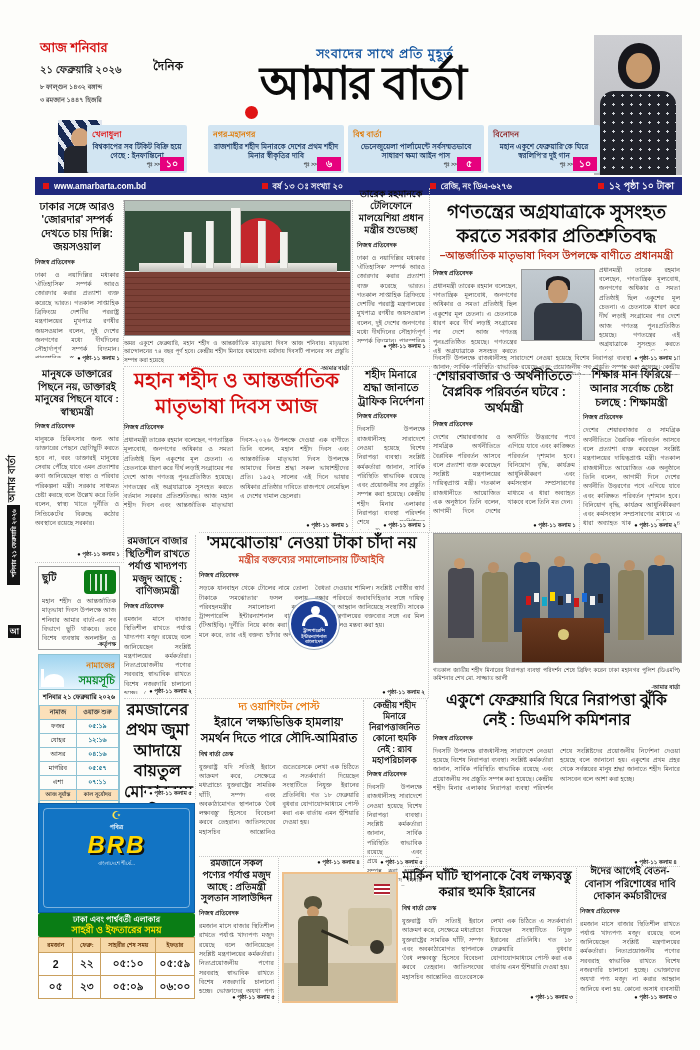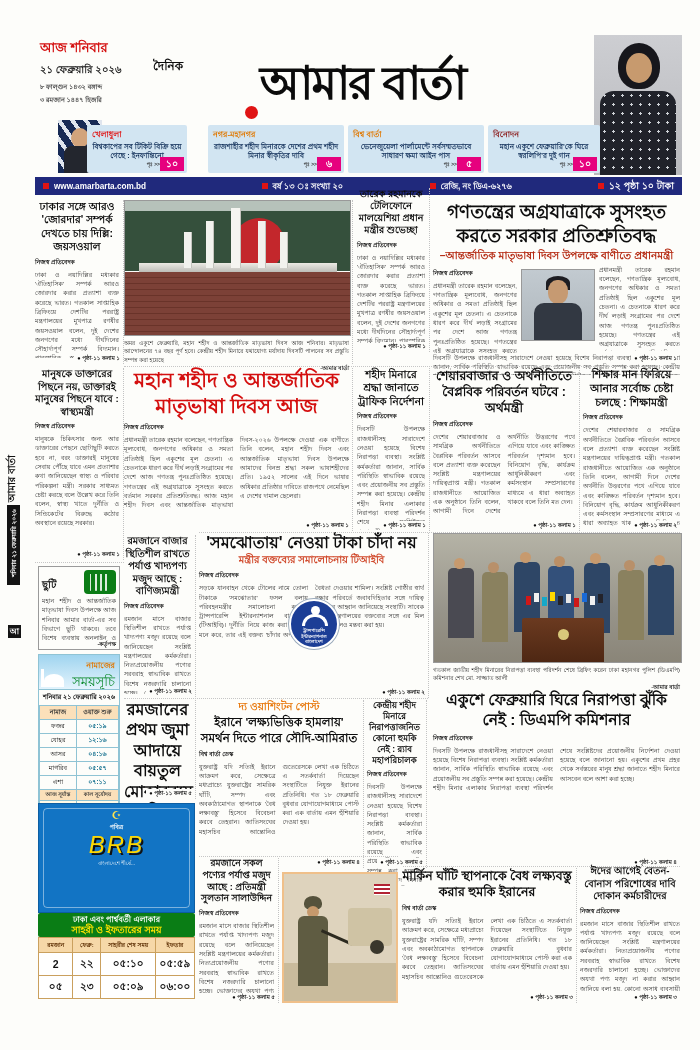--- a/index.html
+++ b/index.html
@@ -51,20 +51,21 @@
   <div class="abs" style="left:8px;top:625px;width:13px;height:13px;background:#141414;color:#fff;font-size:8px;font-weight:800;text-align:center;line-height:13px">আ</div>
 
   <div class="abs" style="left:40px;top:38px;width:110px">
     <div class="red" style="font-size:13px;font-weight:800">আজ শনিবার</div>
     <div style="font-size:10px;font-weight:700;color:#222;margin-top:3px">২১ ফেব্রুয়ারি ২০২৬</div>
     <div style="font-size:6.5px;font-weight:700;color:#444;margin-top:3px">৮ ফাল্গুন ১৪৩২ বঙ্গাব্দ</div>
     <div style="font-size:6.5px;font-weight:700;color:#444;margin-top:2px">৩ রমজান ১৪৪৭ হিজরি</div>
   </div>
 
   <div class="abs" style="left:153px;top:57px;font-size:12px;font-weight:800;color:#0d0d0d">দৈনিক</div>
+  <div class="abs tagline" style="left:255px;top:45px;width:260px;font-size:12.5px">সংবাদের সাথে প্রতি মুহূর্ত</div>
   <div class="abs masthead-title" style="left:150px;top:60px;width:425px;font-size:46px">আমার বার্তা</div>
   <div class="abs" style="left:245px;top:106px;width:13px;height:13px;border-radius:50%;background:#e01414"></div>
 
   <div class="abs ill" style="left:594px;top:35px;width:88px;height:140px;background:linear-gradient(#cdced2,#b8b9bd)">
     <div class="abs" style="left:24px;top:8px;width:42px;height:46px;border-radius:50% 50% 45% 45%;background:#17171c"></div>
     <div class="abs" style="left:32px;top:18px;width:26px;height:30px;border-radius:50%;background:#c79a6e"></div>
     <div class="abs" style="left:6px;top:56px;width:76px;height:84px;border-radius:14px 14px 0 0;background:#20222a;background-image:radial-gradient(#cfd3d8 1px, transparent 1.4px);background-size:9px 9px"></div>
   </div>
 
   <div class="abs ill" style="left:58px;top:120px;width:44px;height:53px;background:repeating-linear-gradient(55deg,#172a55 0 7px,#dfe5ee 7px 11px)">
@@ -189,35 +190,35 @@
     <h3 class="hl" style="font-size:10.8px">শিক্ষার মান ফিরিয়ে আনার সর্বোচ্চ চেষ্টা চলছে : শিক্ষামন্ত্রী</h3>
     <div class="byl">নিজস্ব প্রতিবেদক</div>
     <div class="bod" style="height:106px">দেশের শেয়ারবাজার ও সামগ্রিক অর্থনীতিতে বৈপ্লবিক পরিবর্তন আসবে বলে প্রত্যাশা ব্যক্ত করেছেন সংশ্লিষ্ট মন্ত্রণালয়ের দায়িত্বপ্রাপ্ত মন্ত্রী। গতকাল রাজধানীতে আয়োজিত এক অনুষ্ঠানে তিনি বলেন, আগামী দিনে দেশের অর্থনীতি উত্তরণের পথে এগিয়ে যাবে এবং কাঙ্ক্ষিত পরিবর্তন দৃশ্যমান হবে। বিনিয়োগ বৃদ্ধি, কার্যক্রম আধুনিকীকরণ এবং কর্মসংস্থান সম্প্রসারণের মাধ্যমে এ ধারা অব্যাহত থাকবে বলে তিনি মত দেন।</div>
     <div class="cont">● পৃষ্ঠা-১১ কলাম ২</div>
   </div>
 
   <div class="abs hd" style="left:199px;top:532px;width:481px"></div>
   <div class="abs hd" style="left:35px;top:562px;width:89px"></div>
 
   <div class="abs" style="left:38px;top:566px;width:82px;height:84px;border:1px solid #9a9a9a;padding:3px">
-    <div style="display:flex;align-items:flex-end;justify-content:space-between">
+    <div style="display:flex;align-items:flex-start;justify-content:space-between">
       <span style="font-size:10px;font-weight:800;color:#111">ছুটি</span>
       <span style="width:32px;height:24px;border-radius:4px;background:#0c7d16;background-image:repeating-linear-gradient(90deg,rgba(255,255,255,.85) 0 1.5px,transparent 1.5px 5px);background-size:60% 70%;background-position:center;background-repeat:no-repeat"></span>
     </div>
     <div class="bod" style="height:44px;margin-top:2px">মহান শহীদ ও আন্তর্জাতিক মাতৃভাষা দিবস উপলক্ষে আজ শনিবার আমার বার্তা-এর সব বিভাগে ছুটি থাকবে। তবে বিশেষ ব্যবস্থায় অনলাইন ও ডিজিটাল ভার্সন চালু থাকবে।</div>
     <div class="credit">-কর্তৃপক্ষ</div>
   </div>
 
   <div class="abs" style="left:38px;top:654px;width:82px;border:1px solid #8fc3d4">
     <div class="ill" style="position:relative;height:34px;background:linear-gradient(#9fd4ef,#e4f4fd)">
       <div class="abs" style="left:5px;bottom:2px;width:20px;height:13px;border-radius:50% 50% 0 0;background:#fff"></div>
       <div class="abs" style="left:2px;bottom:2px;width:3px;height:18px;background:#fff"></div>
       <div class="abs" style="right:4px;top:4px;text-align:right">
         <div style="font-size:8px;font-weight:800;color:#e07700">নামাজের</div>
-        <div style="font-size:13px;font-weight:400;color:#0a8a2a">সময়সূচি</div>
+        <div style="font-size:11px;font-weight:700;color:#0a8a2a">সময়সূচি</div>
       </div>
     </div>
     <div style="font-size:6.4px;font-weight:800;text-align:center;padding:2px 0;border-top:1px solid #8fc3d4">শনিবার ২১ ফেব্রুয়ারি ২০২৬</div>
     <table class="ptable" style="width:100%">
       <tbody>
           <tr>
             <th>নামাজ</th>
             <th>ওয়াক্ত শুরু</th>
           </tr>
       <tr>
@@ -319,21 +320,21 @@
     <div class="cont">● পৃষ্ঠা-১১ কলাম ৪</div>
   </div>
 
   <div class="abs hd" style="left:199px;top:856px;width:199px"></div>
   <div class="abs hd" style="left:403px;top:866px;width:277px"></div>
 
   <div class="abs ill" style="left:38px;top:803px;width:157px;height:110px;background:#1274c4;border:1px solid #0d5ea2">
     <div class="abs" style="inset:4px;border:1px solid rgba(255,255,255,.45);border-radius:4px"></div>
     <div style="text-align:center;color:#ffe34d;font-size:11px;margin-top:5px">☪</div>
     <div style="text-align:center;color:#fff;font-size:6px;font-weight:700">পবিত্র</div>
-    <div style="text-align:center;color:#ffd800;font-size:24px;font-weight:400;font-style:italic;letter-spacing:2px;text-shadow:2px 2px 0 #111;line-height:1">BRB</div>
+    <div style="text-align:center;color:#ffd800;font-size:24px;font-weight:700;font-style:italic;letter-spacing:2px;text-shadow:2px 2px 0 #111;line-height:1">BRB</div>
     <div style="text-align:center;color:#fff;font-size:5.2px;margin-top:3px">বাংলাদেশে শীর্ষে...</div>
   </div>
   <div class="abs" style="left:38px;top:913px;width:157px;height:24px;background:#0a7d15;text-align:center;border-radius:2px">
     <div style="color:#fff;font-size:8px;font-weight:800;line-height:1.4;margin-top:1px">ঢাকা এবং পার্শ্ববর্তী এলাকার</div>
     <div style="color:#ffe400;font-size:9.5px;font-weight:800;line-height:1.1">সাহরী ও ইফতারের সময়</div>
   </div>
   <table class="stable abs" style="left:38px;top:937px;width:157px">
     <tbody>
         <tr>
       <th style="width:22%">রমজান</th>

